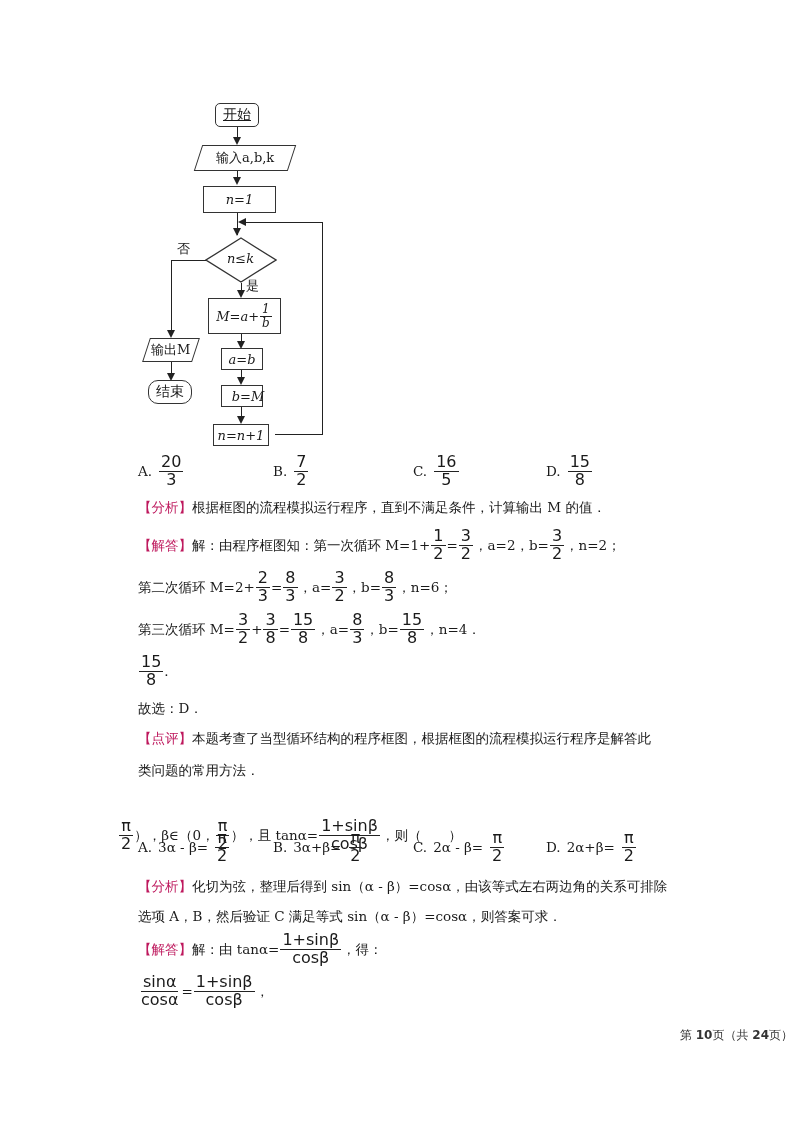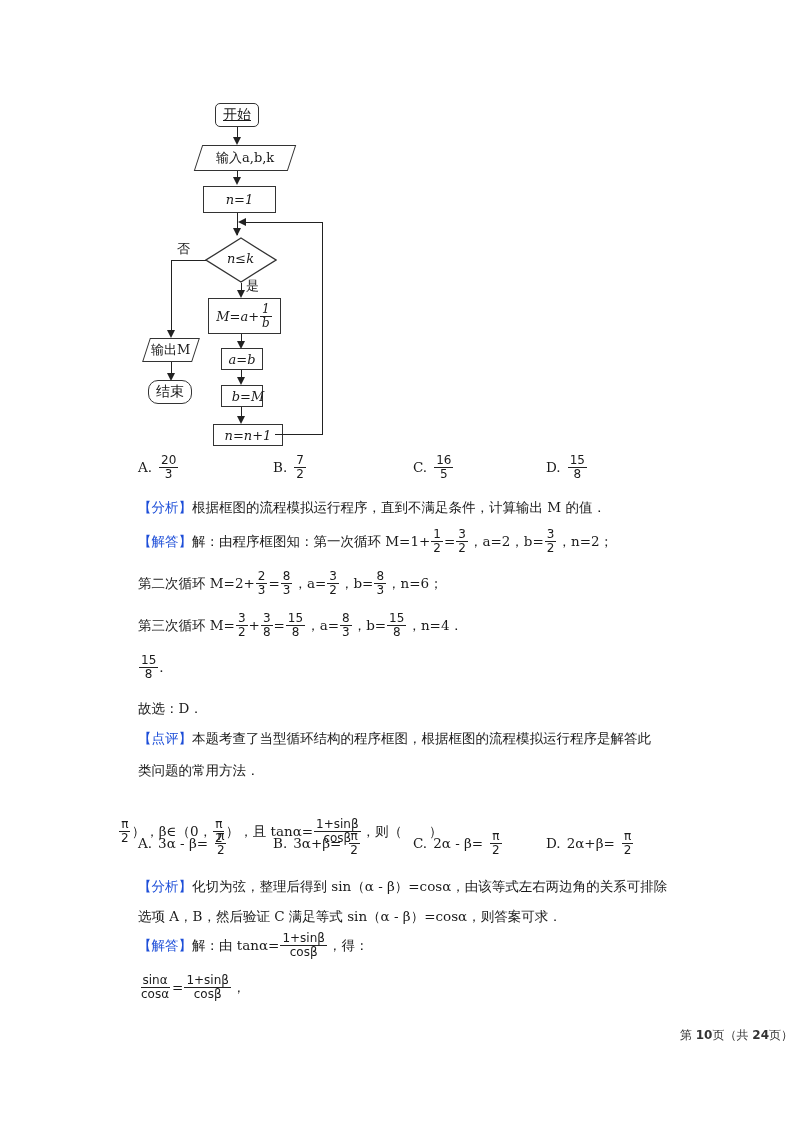--- a/index.html
+++ b/index.html
@@ -15,24 +15,24 @@
     font-size: 13px; box-sizing: border-box;
   }
   .fc-term { border-radius: 5px; font-family: "DejaVu Sans", sans-serif; font-size: 14px; }
   .fc-para { transform: skewX(-18deg); }
   .fc-para > span { transform: skewX(18deg); display: inline-block; }
   .it { font-style: italic; }
   .line { position: absolute; background: #222; }
   .arrow { position: absolute; width: 0; height: 0;
     border-left: 4px solid transparent; border-right: 4px solid transparent; border-top: 8px solid #222; }
   .frac { display: inline-flex; flex-direction: column; align-items: center; vertical-align: middle;
-    font-family: "DejaVu Sans", sans-serif; font-size: 12px; line-height: 1.05; margin: 0 1px; }
+    font-family: "DejaVu Sans", sans-serif; font-size: 16px; line-height: 1.05; margin: 0 1px; }
   .frac .num { border-bottom: 1px solid #222; padding: 0 2px; }
   .frac .den { padding: 0 2px; }
-  .tag { color: #1d4ed8; }
+  .tag { color: #be185d; }
   .row { position: absolute; left: 138px; white-space: nowrap; line-height: 20px; }
   .opt { position: absolute; white-space: nowrap; display: flex; align-items: center; gap: 6px; }
   .footer { position: absolute; top: 1027px; left: 0; width: 793px; text-align: right;
     font-family: "DejaVu Sans", sans-serif; font-size: 12px; color: #333; }
   .footer b { font-weight: bold; }
 </style>
 </head>
 <body>
 
 <div>
@@ -83,21 +83,21 @@
       </span>
   </div>
   <div class="line" style="left:241px;top:334px;width:1.3px;height:10px;"></div>
   <div class="arrow" style="left:237px;top:341px;"></div>
   <div class="fc-box it" style="left:221px;top:348px;width:42px;height:22px;">a=b</div>
   <div class="line" style="left:241px;top:370px;width:1.3px;height:10px;"></div>
   <div class="arrow" style="left:237px;top:377px;"></div>
   <div class="fc-box it" style="left:221px;top:385px;width:42px;height:22px;padding-left:12px;">b=M</div>
   <div class="line" style="left:241px;top:407px;width:1.3px;height:12px;"></div>
   <div class="arrow" style="left:237px;top:416px;"></div>
-  <div class="fc-box it" style="left:213px;top:424px;width:70px;height:22px;">n=n+1</div>
+  <div class="fc-box it" style="left:213px;top:424px;width:56px;height:22px;">n=n+1</div>
 
   <div class="line" style="left:275px;top:434px;width:48px;height:1.3px;"></div>
   <div class="line" style="left:322px;top:222px;width:1.3px;height:213px;"></div>
 </div>
 
 <div>
   <div class="opt" style="left:138px;top:454px;">
     <span>A.</span>
     <span class="frac">
         <span class="num">20</span>

